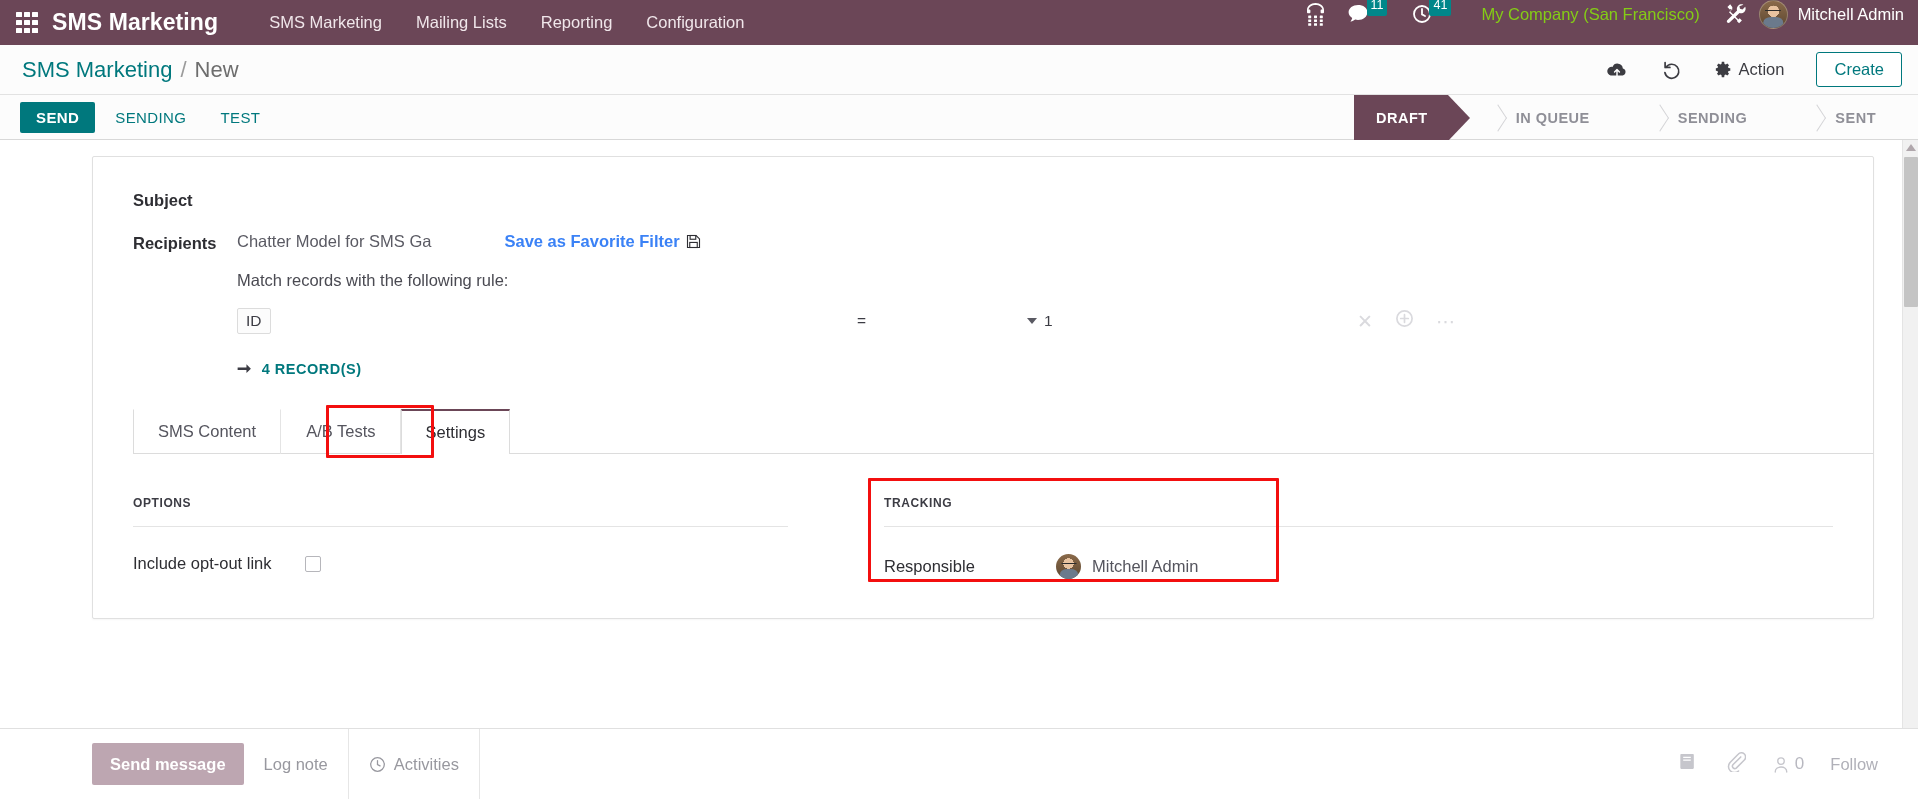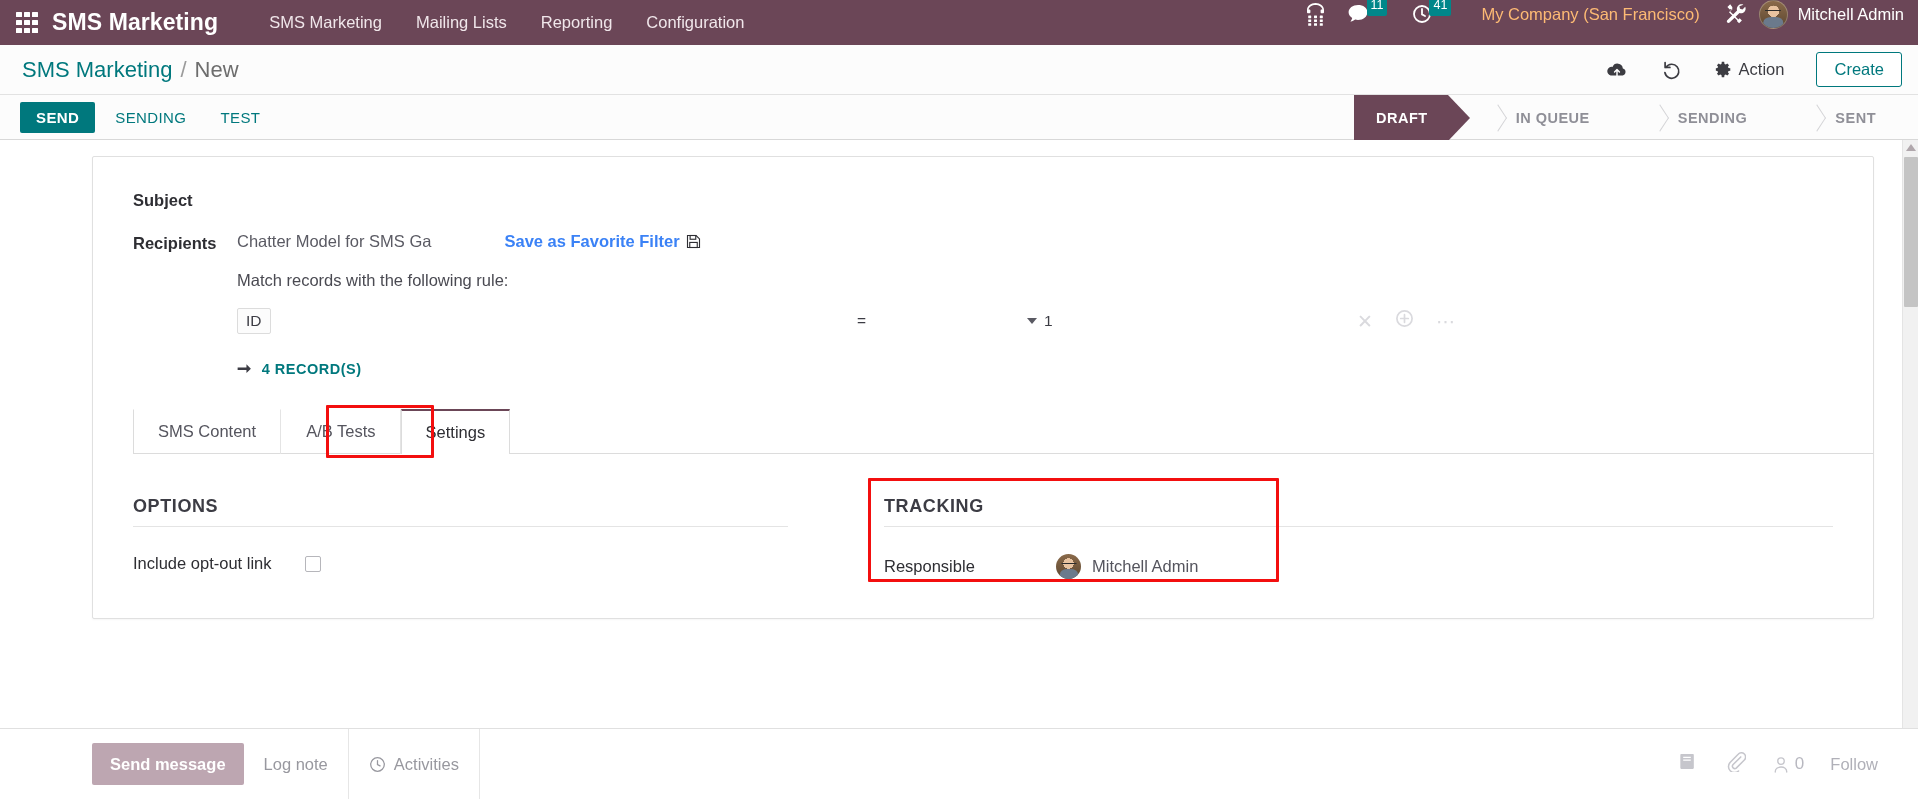--- a/index.html
+++ b/index.html
@@ -71,21 +71,21 @@
     line-height: 1;
     padding: 3px 4px 4px;
     border-radius: 2px;
     position: relative;
     top: -8px;
     left: -3px;
     font-weight: 500;
   }
   .company-name {
     font-size: 16.5px;
-    color: #fdba74;
+    color: #84cc16;
     margin: 0 13px 0 16px;
     cursor: pointer;
     white-space: nowrap;
   }
   .avatar-img {
     width: 29px; height: 29px;
     border-radius: 50%;
     background:
       radial-gradient(circle at 50% 38%, #e8c3a0 0 26%, rgba(0,0,0,0) 27%),
       linear-gradient(#8a6a4a, #5d4730);
@@ -405,25 +405,25 @@
     z-index: 20;
   }
 
   .tabpage {
     display: flex;
     padding: 42px 0 0 0;
   }
   .col-left { width: 735px; padding-right: 40px; }
   .col-right { flex: 1; padding-left: 16px; position: relative; }
   .group-title {
-    font-size: 18px;
+    font-size: 12px;
     font-weight: 700;
     letter-spacing: .6px;
     color: #3c3c44;
-    padding-bottom: 9px;
+    padding-bottom: 16px;
     border-bottom: 1px solid #e4e4e4;
     margin-right: 40px;
   }
   .group-row {
     display: flex;
     align-items: center;
     margin-top: 27px;
   }
   .group-row .glabel {
     font-size: 16.5px;

